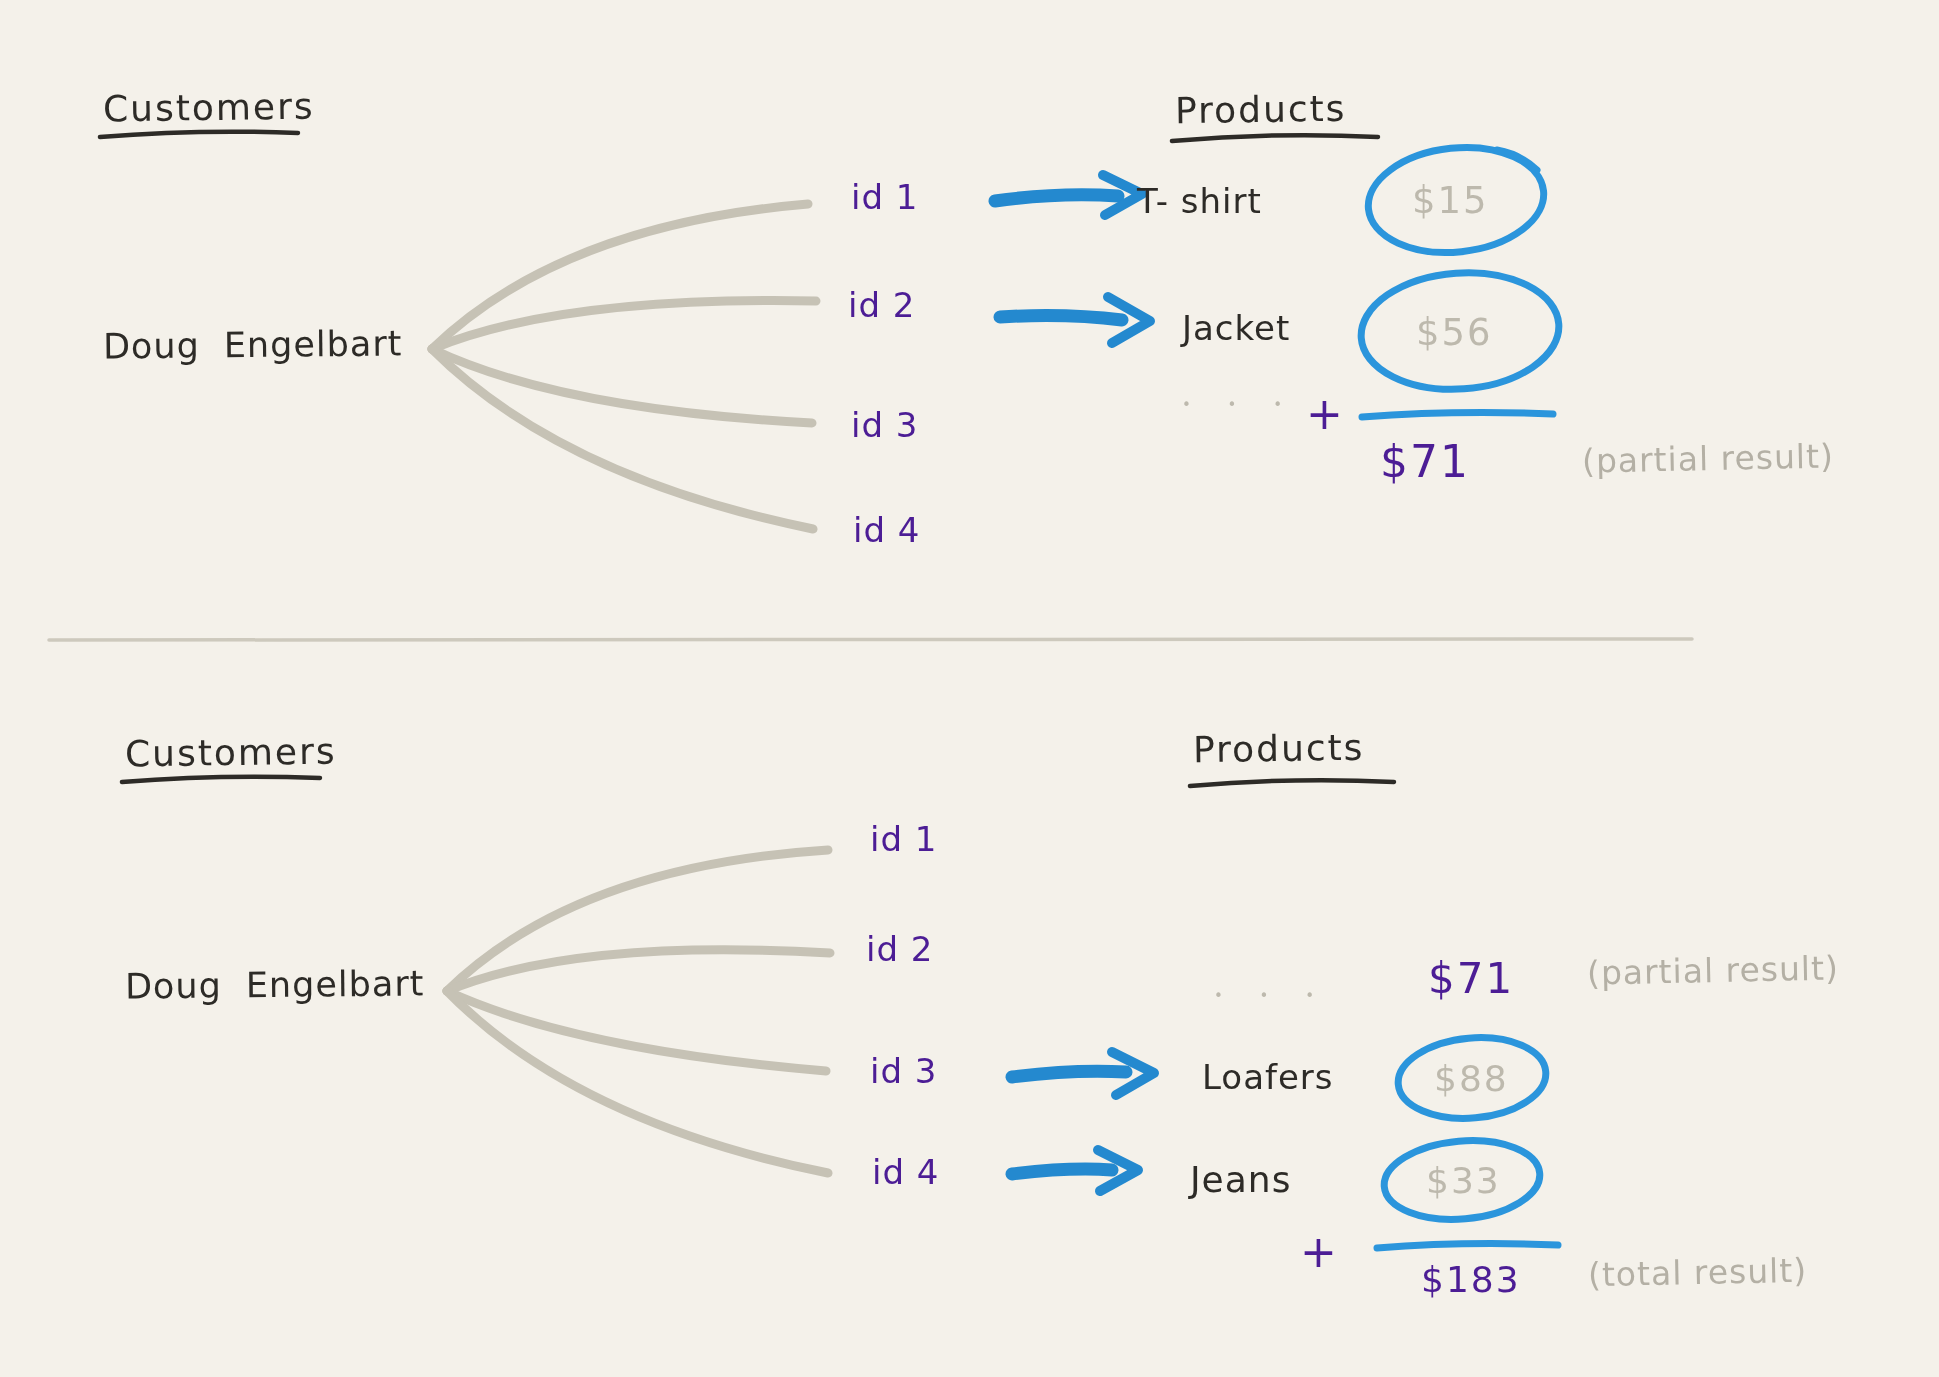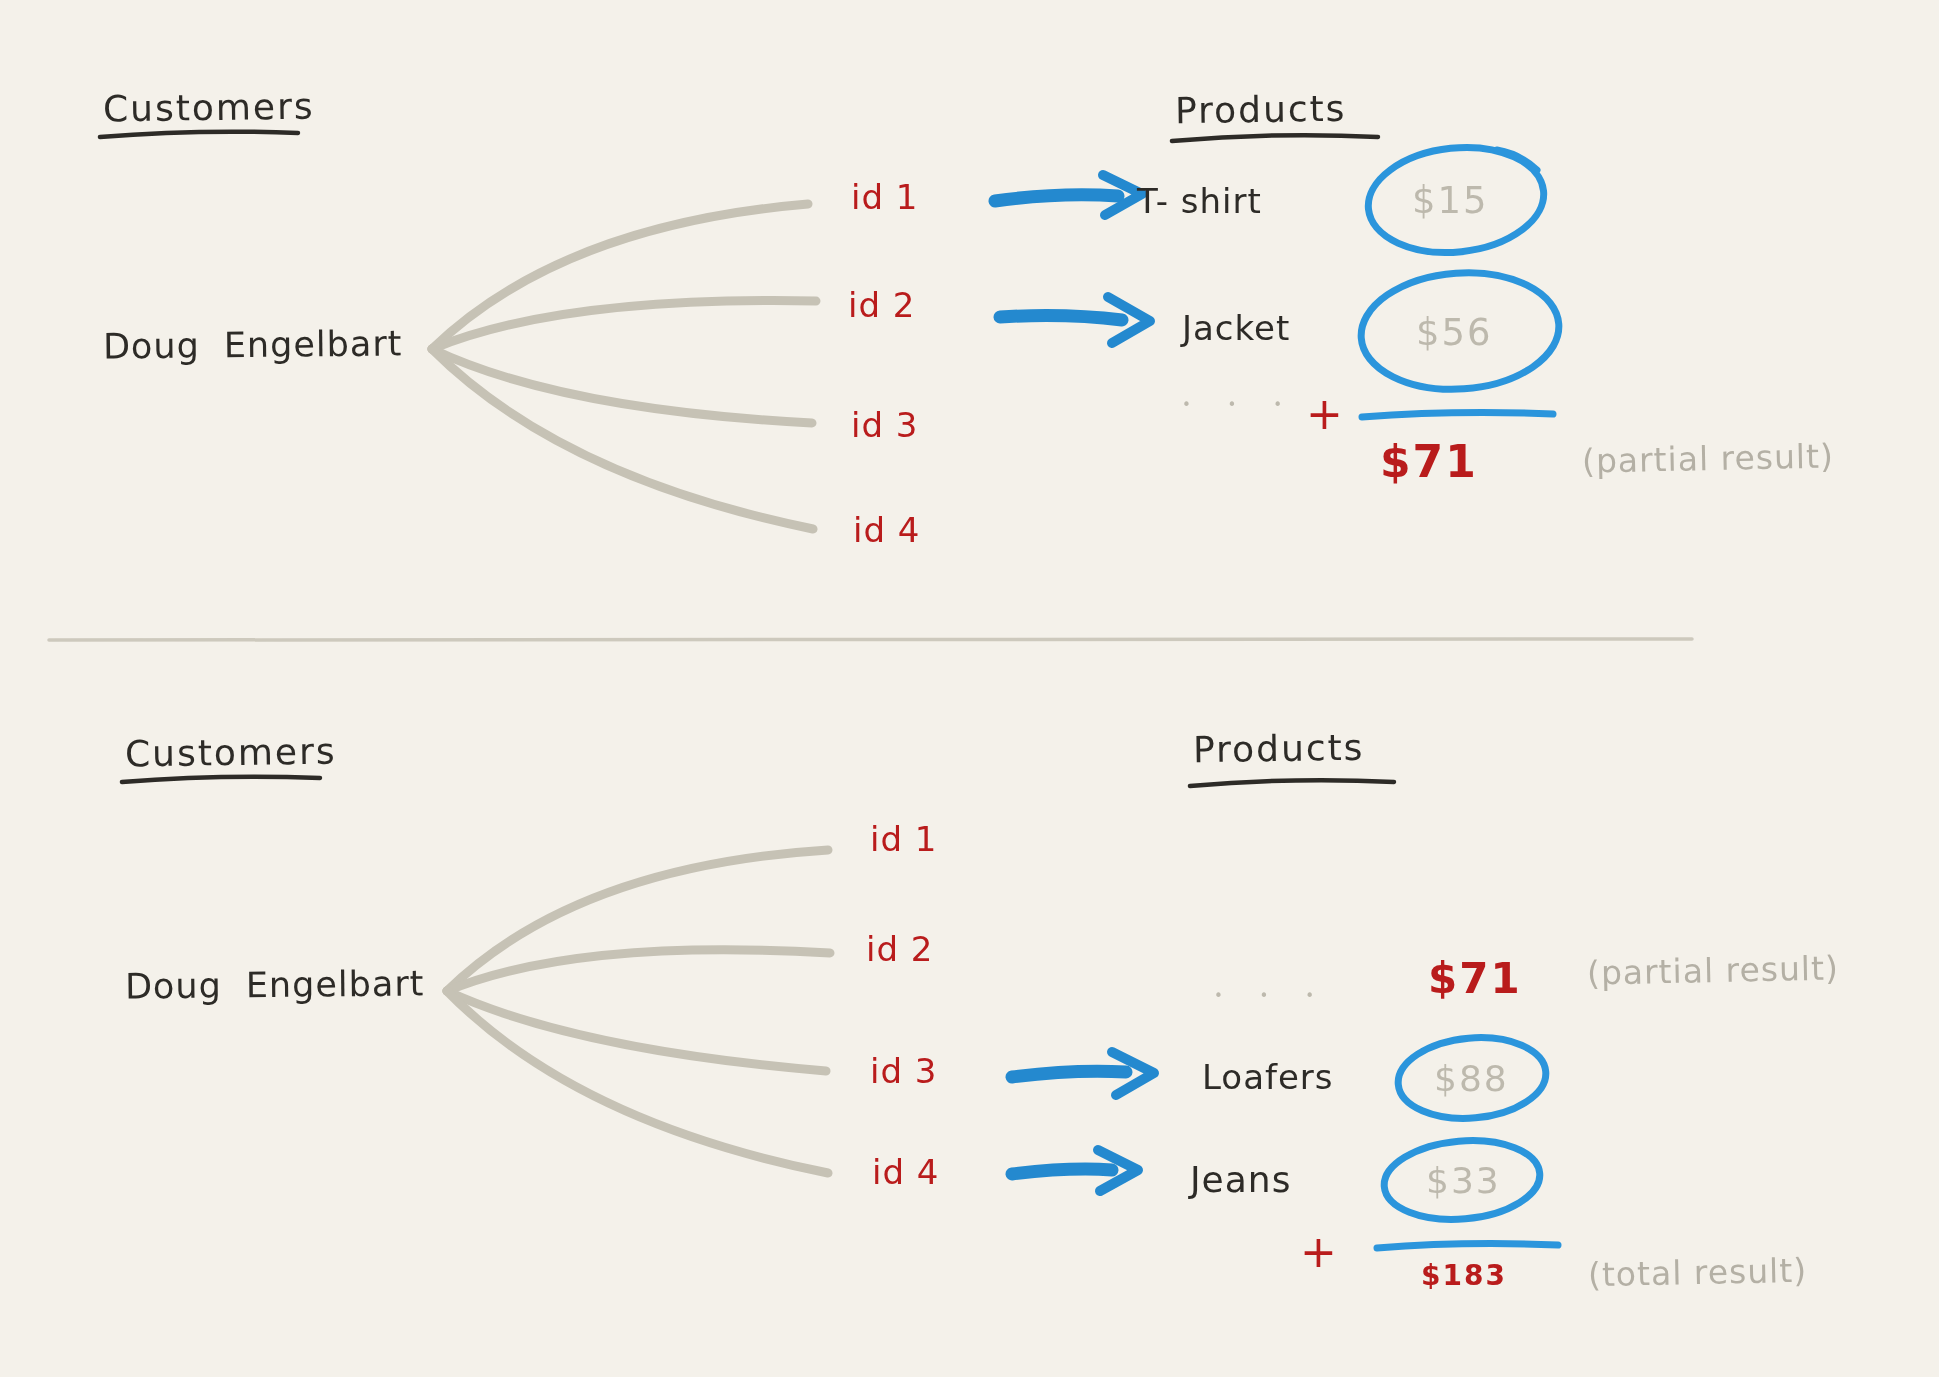--- a/index.html
+++ b/index.html
@@ -6,29 +6,29 @@
   #canvas{
     position:relative;
     width:1939px;height:1377px;
     background:#f4f1ea;
     overflow:hidden;
     font-family:"DejaVu Sans", sans-serif;
   }
   #strokes{position:absolute;inset:0;}
   .txt{position:absolute;white-space:nowrap;line-height:1;}
   .ink{color:#2d2b27;}
-  .blue{color:#b91c1c;}
+  .blue{color:#4c1d95;}
   .gray{color:#bdb9ad;}
   .grayink{color:#b4b0a5;}
   .heading{font-size:36px;letter-spacing:2px;transform:rotate(-0.8deg);}
   .name{font-size:35px;letter-spacing:1px;word-spacing:12px;transform:rotate(-0.6deg);}
   .idlabel{font-size:34px;letter-spacing:1px;}
   .product{font-size:34px;letter-spacing:1px;}
   .price{font-size:37px;letter-spacing:2px;}
-  .sum{font-size:44px;font-weight:bold;letter-spacing:2px;}
+  .sum{font-size:44px;font-weight:normal;letter-spacing:2px;}
   .plus{font-size:44px;}
   .note{font-size:33px;letter-spacing:1px;transform:rotate(-1.2deg);}
   .dots{font-size:15px;letter-spacing:16px;}
 </style>
 </head>
 <body>
 
 <div id="canvas">
 
   <svg id="strokes" viewBox="0 0 1939 1377">
@@ -128,17 +128,17 @@
   <div class="txt grayink note" style="left:1587px;top:954px;">(partial result)</div>
 
   <div class="txt ink product" style="left:1202px;top:1060px;">Loafers</div>
   <div class="txt gray price" style="left:1434px;top:1061px;font-size:36px;">$88</div>
 
   <div class="txt ink product" style="left:1190px;top:1162px;font-size:36px;">Jeans</div>
   <div class="txt gray price" style="left:1426px;top:1163px;font-size:36px;">$33</div>
 
   <div class="txt blue plus" style="left:1300px;top:1230px;">+</div>
 
-  <div class="txt blue sum" style="left:1421px;top:1262px;font-size:28px;">$183</div>
+  <div class="txt blue sum" style="left:1421px;top:1262px;font-size:36px;">$183</div>
 
   <div class="txt grayink note" style="left:1588px;top:1256px;">(total result)</div>
 
 </div>
 
 </body></html>

